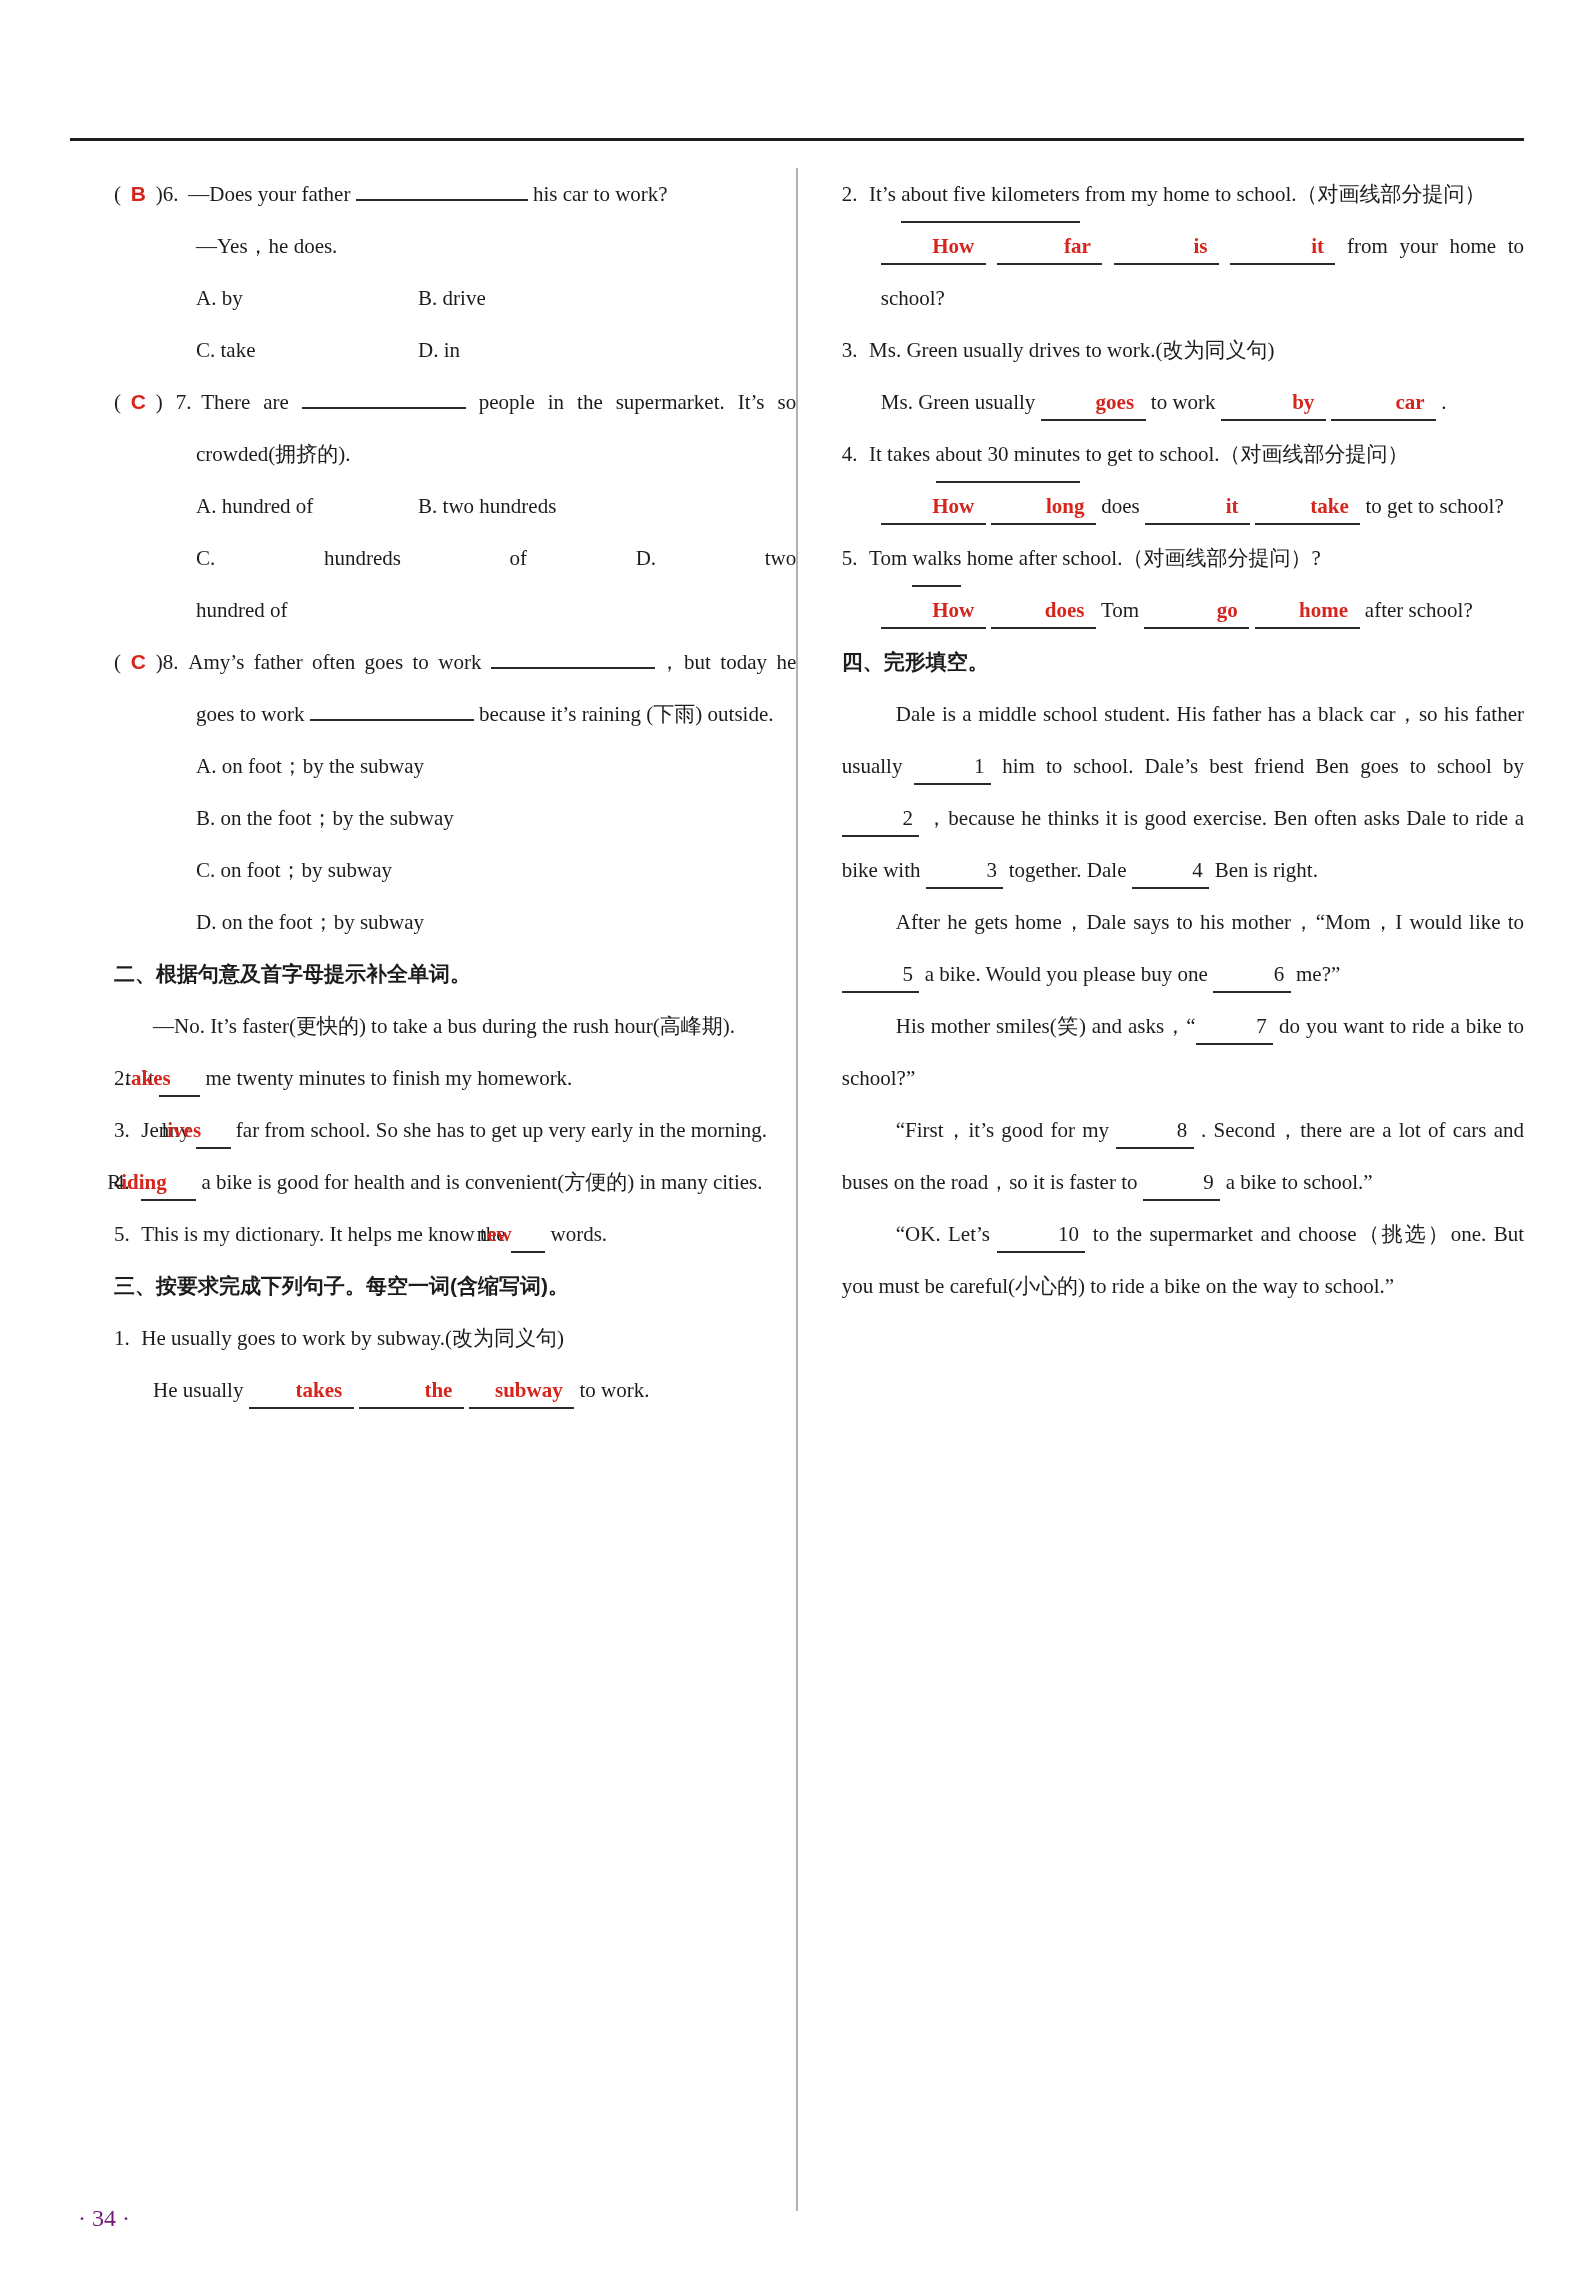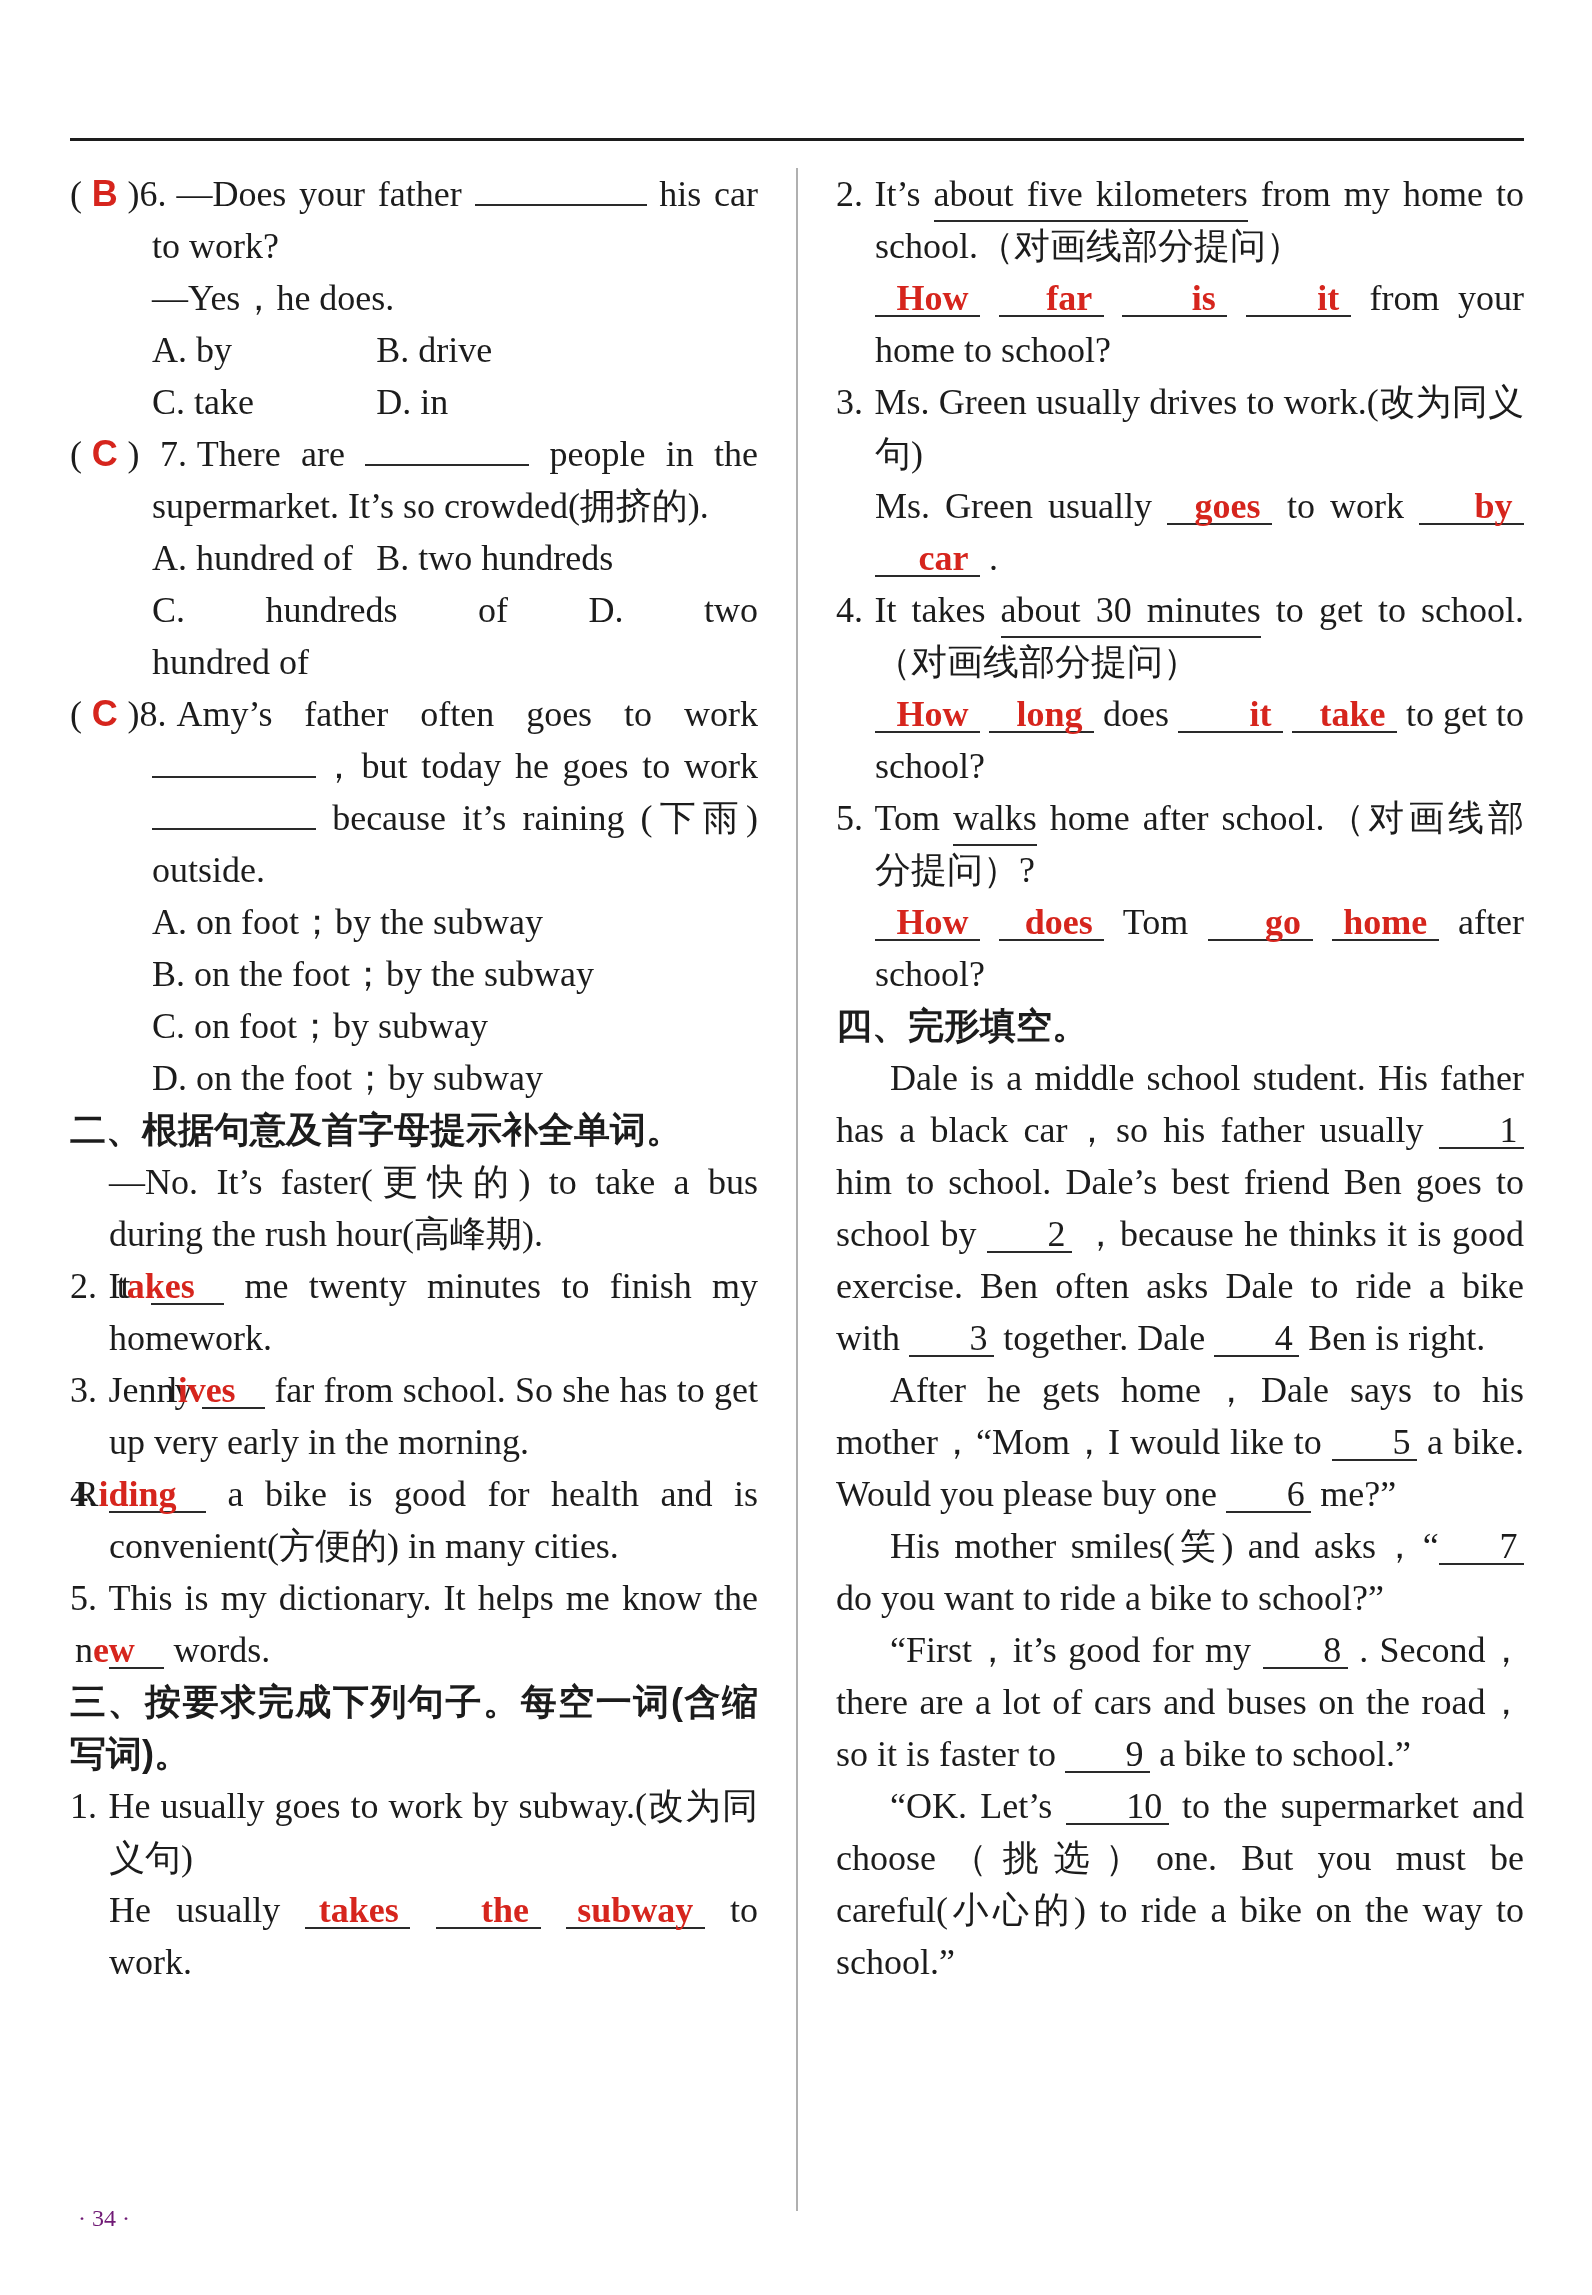--- a/index.html
+++ b/index.html
@@ -19,21 +19,21 @@
     font-family:"Liberation Sans","DejaVu Sans",sans-serif;
     font-weight:700; font-size:31px; letter-spacing:1.6px;
     color:var(--header-red);
   }
   .header-rule { position:absolute; top:138px; left:70px; width:1454px; height:2.5px; background:#1d1d1d; }
 
   .columns {
     position:absolute; top:168px; left:70px; width:1454px; height:2043px;
     display:flex; justify-content:space-between; align-items:stretch;
   }
-  .col { width:688px; font-size:36px; line-height:52px; text-align:justify; }
+  .col { width:688px; font-size:21px; line-height:52px; text-align:justify;margin-left:44px; }
   .divider { width:1.6px; background:#b0b0b0; }
 
   .heading {
     font-family:"Liberation Sans","DejaVu Sans",sans-serif;
     font-weight:700;
   }
 
   
   .mc { padding-left:82px; }
   .mc-first { text-indent:-82px; }
@@ -65,21 +65,21 @@
   .hintblank {
     display:inline-block; padding:0 29.5px 0 4.9px;
     border-bottom:2.5px solid #2a2a2a; line-height:33px;
   }
   .hint { color:#1c1c1c; }
   .ansrest { color:var(--answer-red); font-weight:700; }
   .numblank {
     display:inline-block; min-width:69px; padding:0 6.6px;
     border-bottom:2.5px solid #2a2a2a; text-align:center; line-height:33px;
   }
-  .uline { border-bottom:2.5px solid #2a2a2a; padding-bottom:6px; }
+  .uline { border-bottom:2.5px solid #2a2a2a; padding-bottom:15px; }
 
   
   .opt-cols { display:flex; }
   .opt-cols .c1 { flex:0 0 37%; }
   .opt-cols .c2 { flex:1; }
   .opt-stretch { text-align:justify; text-align-last:justify; }
 
   .footer-page {
     position:absolute; left:78px; top:2205px;
     font-size:24px; color:#701a75;

